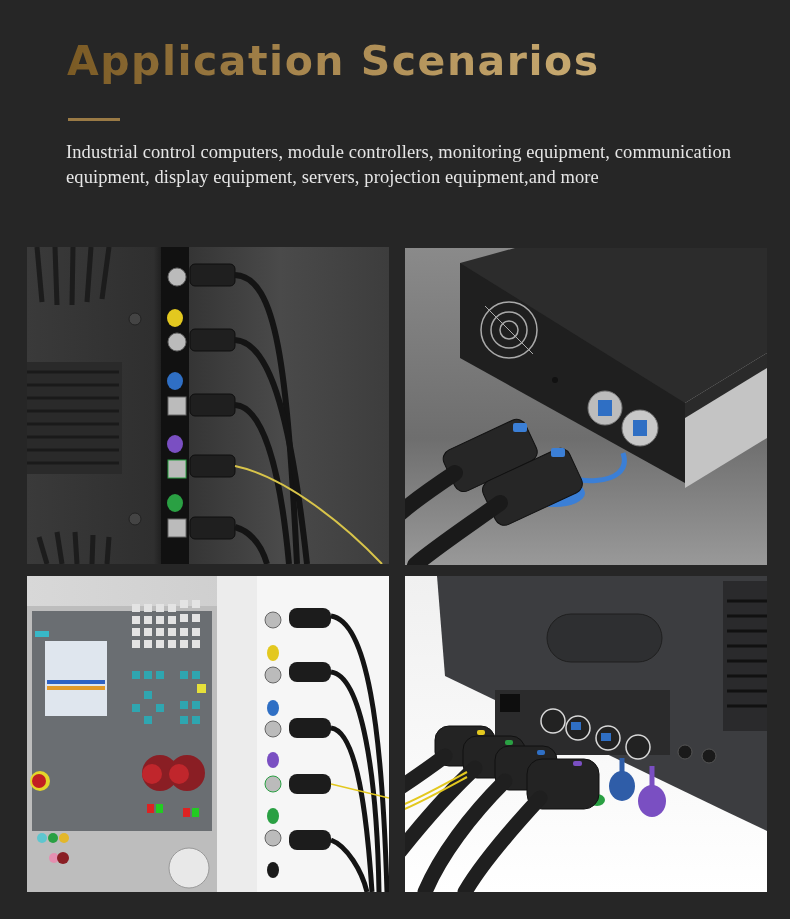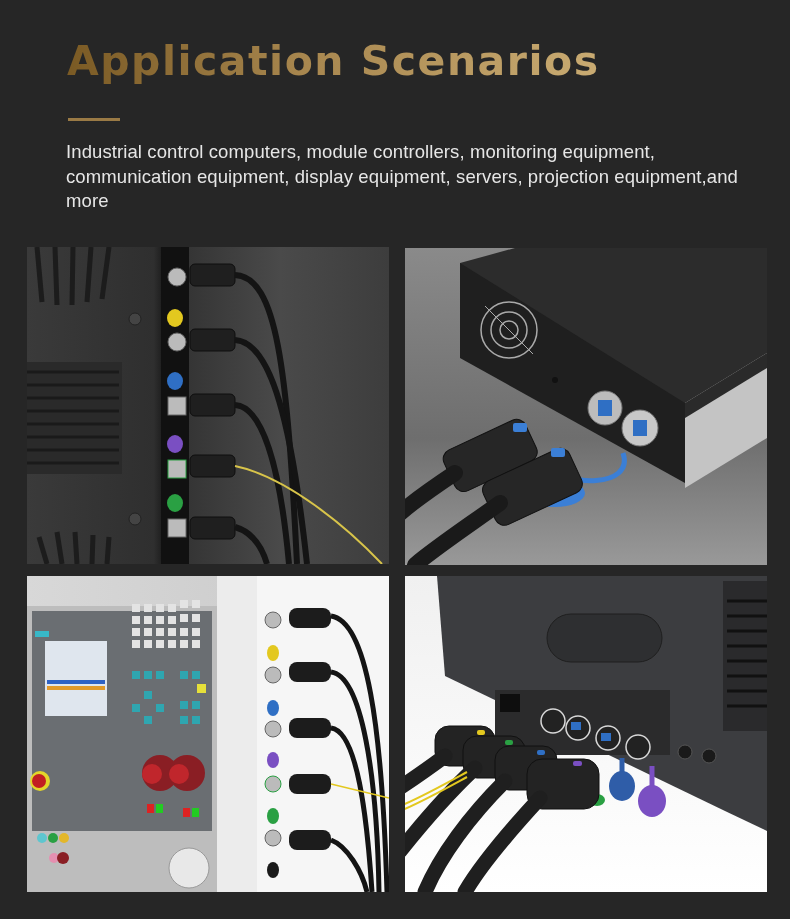--- a/index.html
+++ b/index.html
@@ -10,21 +10,21 @@
   .title {
     position:absolute; left:64px; top:33px; margin:3px;
     font-family:"DejaVu Sans", sans-serif; font-weight:bold; font-size:41px; letter-spacing:1.5px;
     background:linear-gradient(90deg,#7a5a24 0%,#a8874f 45%,#c9ab72 100%);
     -webkit-background-clip:text; background-clip:text; color:transparent;
     line-height:50px; white-space:nowrap;
   }
   .underline { position:absolute; left:68px; top:118px; width:52px; height:3px; background:#9a7a45; }
   .desc {
     position:absolute; left:66px; top:140px; width:710px; margin:0;
-    color:#e6e6e6; font-family:Liberation Sans, sans-serif; font-size:18.5px; line-height:24.5px; letter-spacing:0.1px;
+    color:#e6e6e6; font-family:Liberation Serif, serif; font-size:18.5px; line-height:24.5px; letter-spacing:0.1px;
   }
   .panel { position:absolute; width:362px; height:317px; overflow:hidden; }
   #p1 { left:27px; top:247px; background:linear-gradient(90deg,#3a3a3a 0%,#2f2f2f 35%,#1a1a1a 38%,#353535 45%,#4a4a4a 70%,#3d3d3d 100%); }
   #p2 { left:405px; top:248px; background:linear-gradient(180deg,#8a8a8a 0%,#6e6e6e 60%,#999 100%); }
   #p3 { left:27px; top:576px; height:316px; background:linear-gradient(90deg,#d8d8d8 0%,#cfcfcf 55%,#f2f2f2 60%,#ffffff 100%); }
   #p4 { left:405px; top:576px; height:316px; background:linear-gradient(180deg,#f0f0f0,#ffffff); }
   svg { display:block; }
 </style>
 </head>
 <body>

